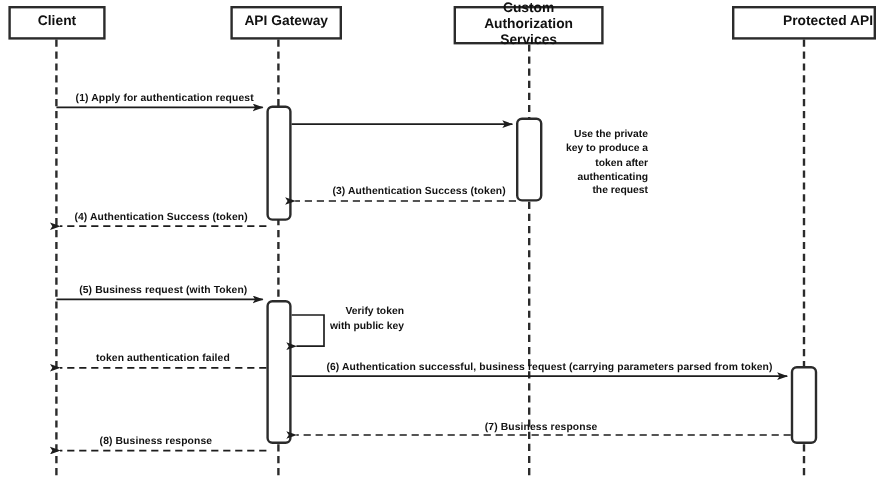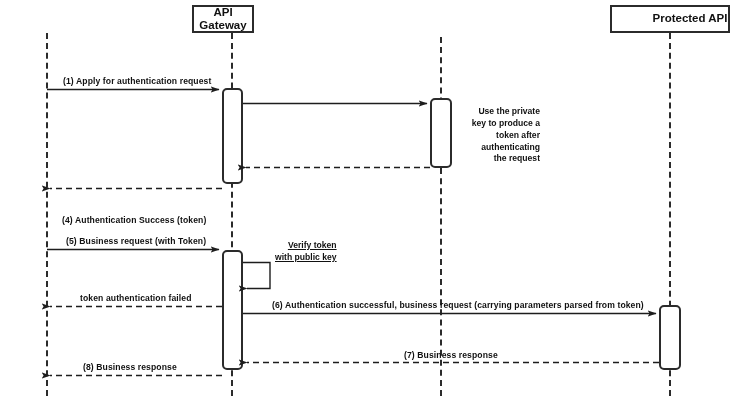--- a/index.html
+++ b/index.html
@@ -12,22 +12,28 @@
   .activation{position:absolute;border:2px solid #2b2b2b;background:#fff;border-radius:5px;box-sizing:border-box;}
   .msglabel{position:absolute;font-size:8.6px;color:#111;font-weight:bold;white-space:nowrap;letter-spacing:.1px;}
   .note{position:absolute;font-size:8.6px;color:#111;font-weight:bold;line-height:1.38;white-space:pre-line;text-align:right;}
   svg.edges{position:absolute;left:0;top:0;width:738px;height:401px;pointer-events:none;}
 </style>
 </head>
 <body>
 
 <div id="diagram">
 
-  <div class="participant" style="left:192px;top:5px;width:62px;height:28px;">
+  <div class="participant" style="left:7px;top:5px;width:81px;height:28px;">
+    <span>Client</span>
+  </div>
+  <div class="participant" style="left:192px;top:5px;width:93px;height:28px;">
     <span>API Gateway</span>
+  </div>
+  <div class="participant" style="left:378px;top:5px;width:125px;height:32px;padding:0 2px;">
+    <span>Custom Authorization Services</span>
   </div>
   <div class="participant" style="left:610px;top:5px;width:120px;height:28px;padding-left:40px;">
     <span>Protected API</span>
   </div>
 
   <div class="lifeline" style="left:46px;top:33px;height:363px;"></div>
   <div class="lifeline" style="left:231px;top:33px;height:363px;"></div>
   <div class="lifeline" style="left:440px;top:37px;height:359px;"></div>
   <div class="lifeline" style="left:669px;top:33px;height:363px;"></div>
 
@@ -61,23 +67,24 @@
     <line x1="222" y1="306.5" x2="50" y2="306.5" stroke="#1d1d1d" stroke-width="1.4" stroke-dasharray="6,4" marker-end="url(#ahl)"></line>
 
     <line x1="243" y1="313.5" x2="656" y2="313.5" stroke="#1d1d1d" stroke-width="1.4" marker-end="url(#ah)"></line>
 
     <line x1="659" y1="362.5" x2="247" y2="362.5" stroke="#1d1d1d" stroke-width="1.4" stroke-dasharray="6,4" marker-end="url(#ahl)"></line>
 
     <line x1="222" y1="375.5" x2="50" y2="375.5" stroke="#1d1d1d" stroke-width="1.4" stroke-dasharray="6,4" marker-end="url(#ahl)"></line>
   </svg>
 
   <div class="msglabel" style="left:63px;top:76px;">(1) Apply for authentication request</div>
-  <div class="msglabel" style="left:62px;top:175px;margin-top:40px;">(4) Authentication Success (token)</div>
+  <div class="msglabel" style="left:277px;top:154px;">(3) Authentication Success (token)</div>
+  <div class="msglabel" style="left:62px;top:175px;">(4) Authentication Success (token)</div>
   <div class="msglabel" style="left:66px;top:236px;">(5) Business request (with Token)</div>
-  <div class="note" style="left:275px;top:240px;text-decoration:underline;">Verify token
+  <div class="note" style="left:275px;top:254px;">Verify token
 with public key</div>
   <div class="msglabel" style="left:80px;top:293px;">token authentication failed</div>
   <div class="msglabel" style="left:272px;top:300px;">(6) Authentication successful, business request (carrying parameters parsed from token)</div>
   <div class="msglabel" style="left:404px;top:350px;text-align:center;">(7) Business response</div>
   <div class="msglabel" style="left:83px;top:362px;">(8) Business response</div>
 
   <div class="note" style="left:460px;top:106px;width:80px;">Use the private
 key to produce a
 token after
 authenticating

